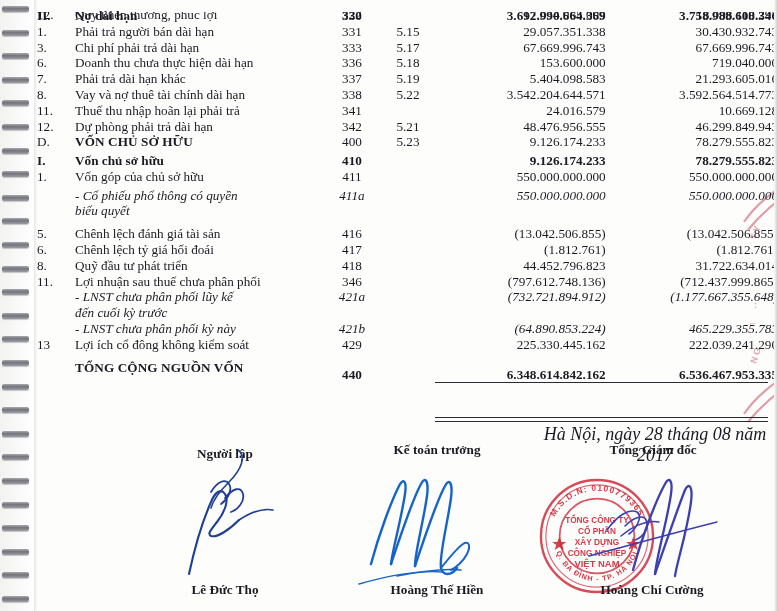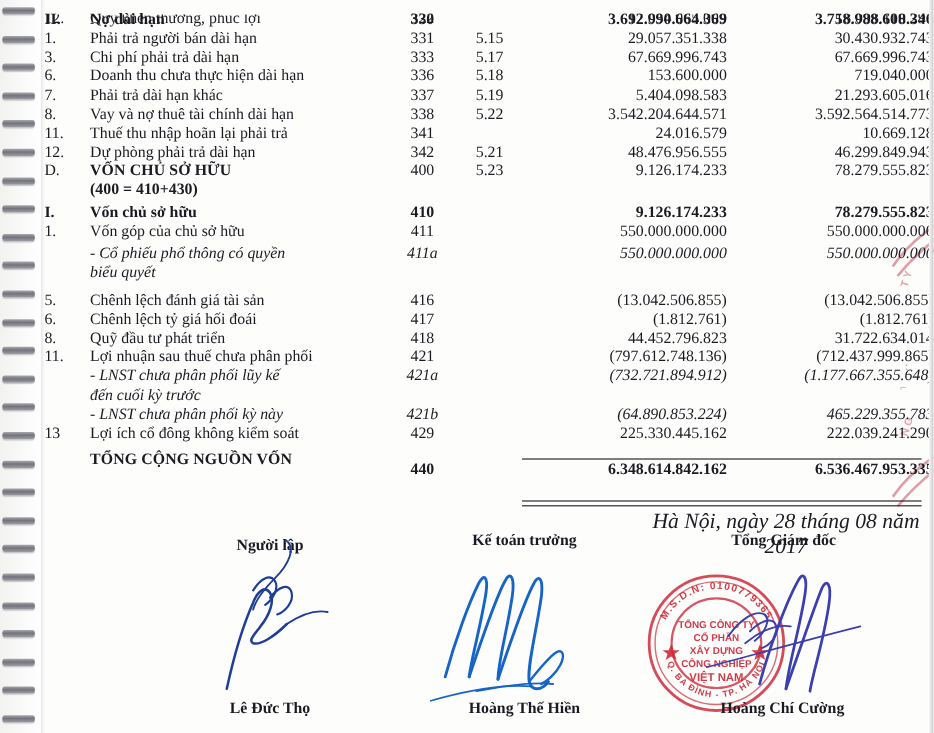--- a/index.html
+++ b/index.html
@@ -237,28 +237,20 @@
           <td class="c-v2">46.299.849.943</td>
         </tr>
         <tr>
           <td class="c-num">D.</td>
           <td class="c-label caps">VỐN CHỦ SỞ HỮU</td>
           <td class="c-code">400</td>
           <td class="c-note">5.23</td>
           <td class="c-v1">9.126.174.233</td>
           <td class="c-v2">78.279.555.823</td>
         </tr>
-        <tr class="bold">
-          <td class="c-num"></td>
-          <td class="c-label" style="font-weight: bold;">(400 = 410+430)</td>
-          <td class="c-code"></td>
-          <td class="c-note"></td>
-          <td class="c-v1"></td>
-          <td class="c-v2"></td>
-        </tr>
         <tr class="gap3">
           <td colspan="6"></td>
         </tr>
         <tr class="bold">
           <td class="c-num">I.</td>
           <td class="c-label" style="font-weight: bold;">Vốn chủ sở hữu</td>
           <td class="c-code">410</td>
           <td class="c-note"></td>
           <td class="c-v1">9.126.174.233</td>
           <td class="c-v2">78.279.555.823</td>
@@ -313,21 +305,21 @@
           <td class="c-num">8.</td>
           <td class="c-label">Quỹ đầu tư phát triển</td>
           <td class="c-code">418</td>
           <td class="c-note"></td>
           <td class="c-v1">44.452.796.823</td>
           <td class="c-v2">31.722.634.014</td>
         </tr>
         <tr>
           <td class="c-num">11.</td>
           <td class="c-label">Lợi nhuận sau thuế chưa phân phối</td>
-          <td class="c-code">421</td>
+          <td class="c-code">346</td>
           <td class="c-note"></td>
           <td class="c-v1">(797.612.748.136)</td>
           <td class="c-v2">(712.437.999.865)</td>
         </tr>
         <tr class="ital">
           <td class="c-num"></td>
           <td class="c-label sub">- LNST chưa phân phối lũy kế</td>
           <td class="c-code">421a</td>
           <td class="c-note"></td>
           <td class="c-v1">(732.721.894.912)</td>

